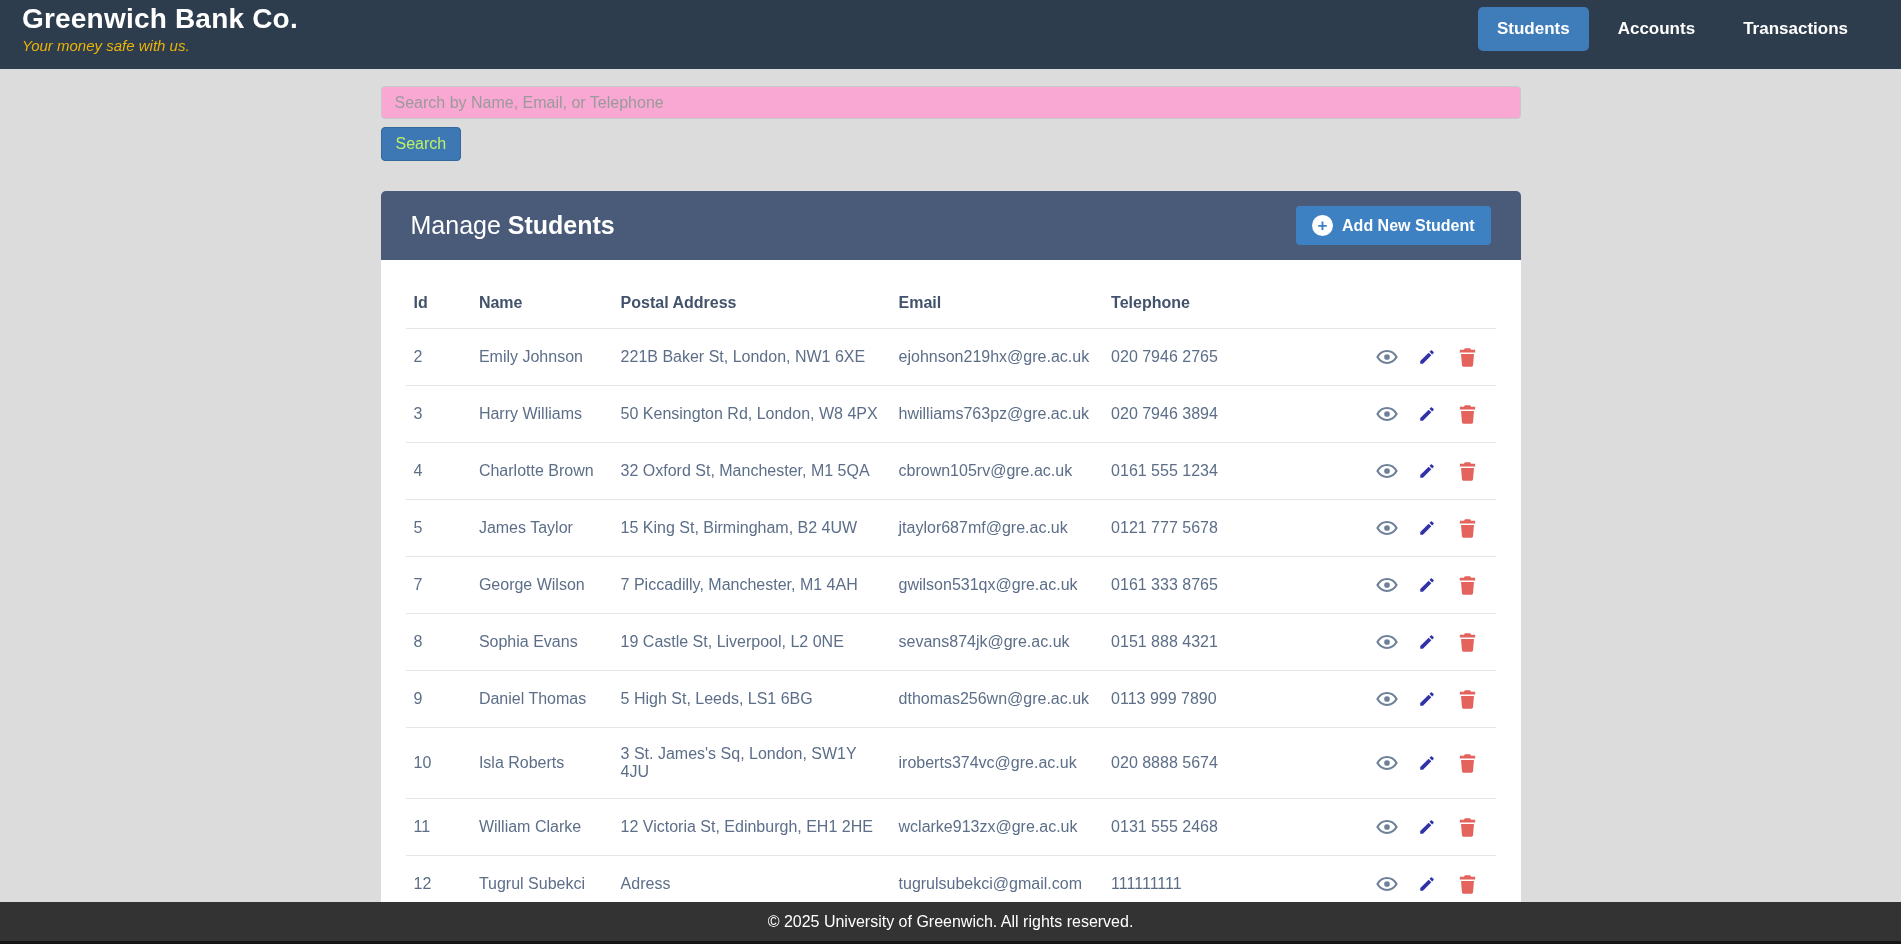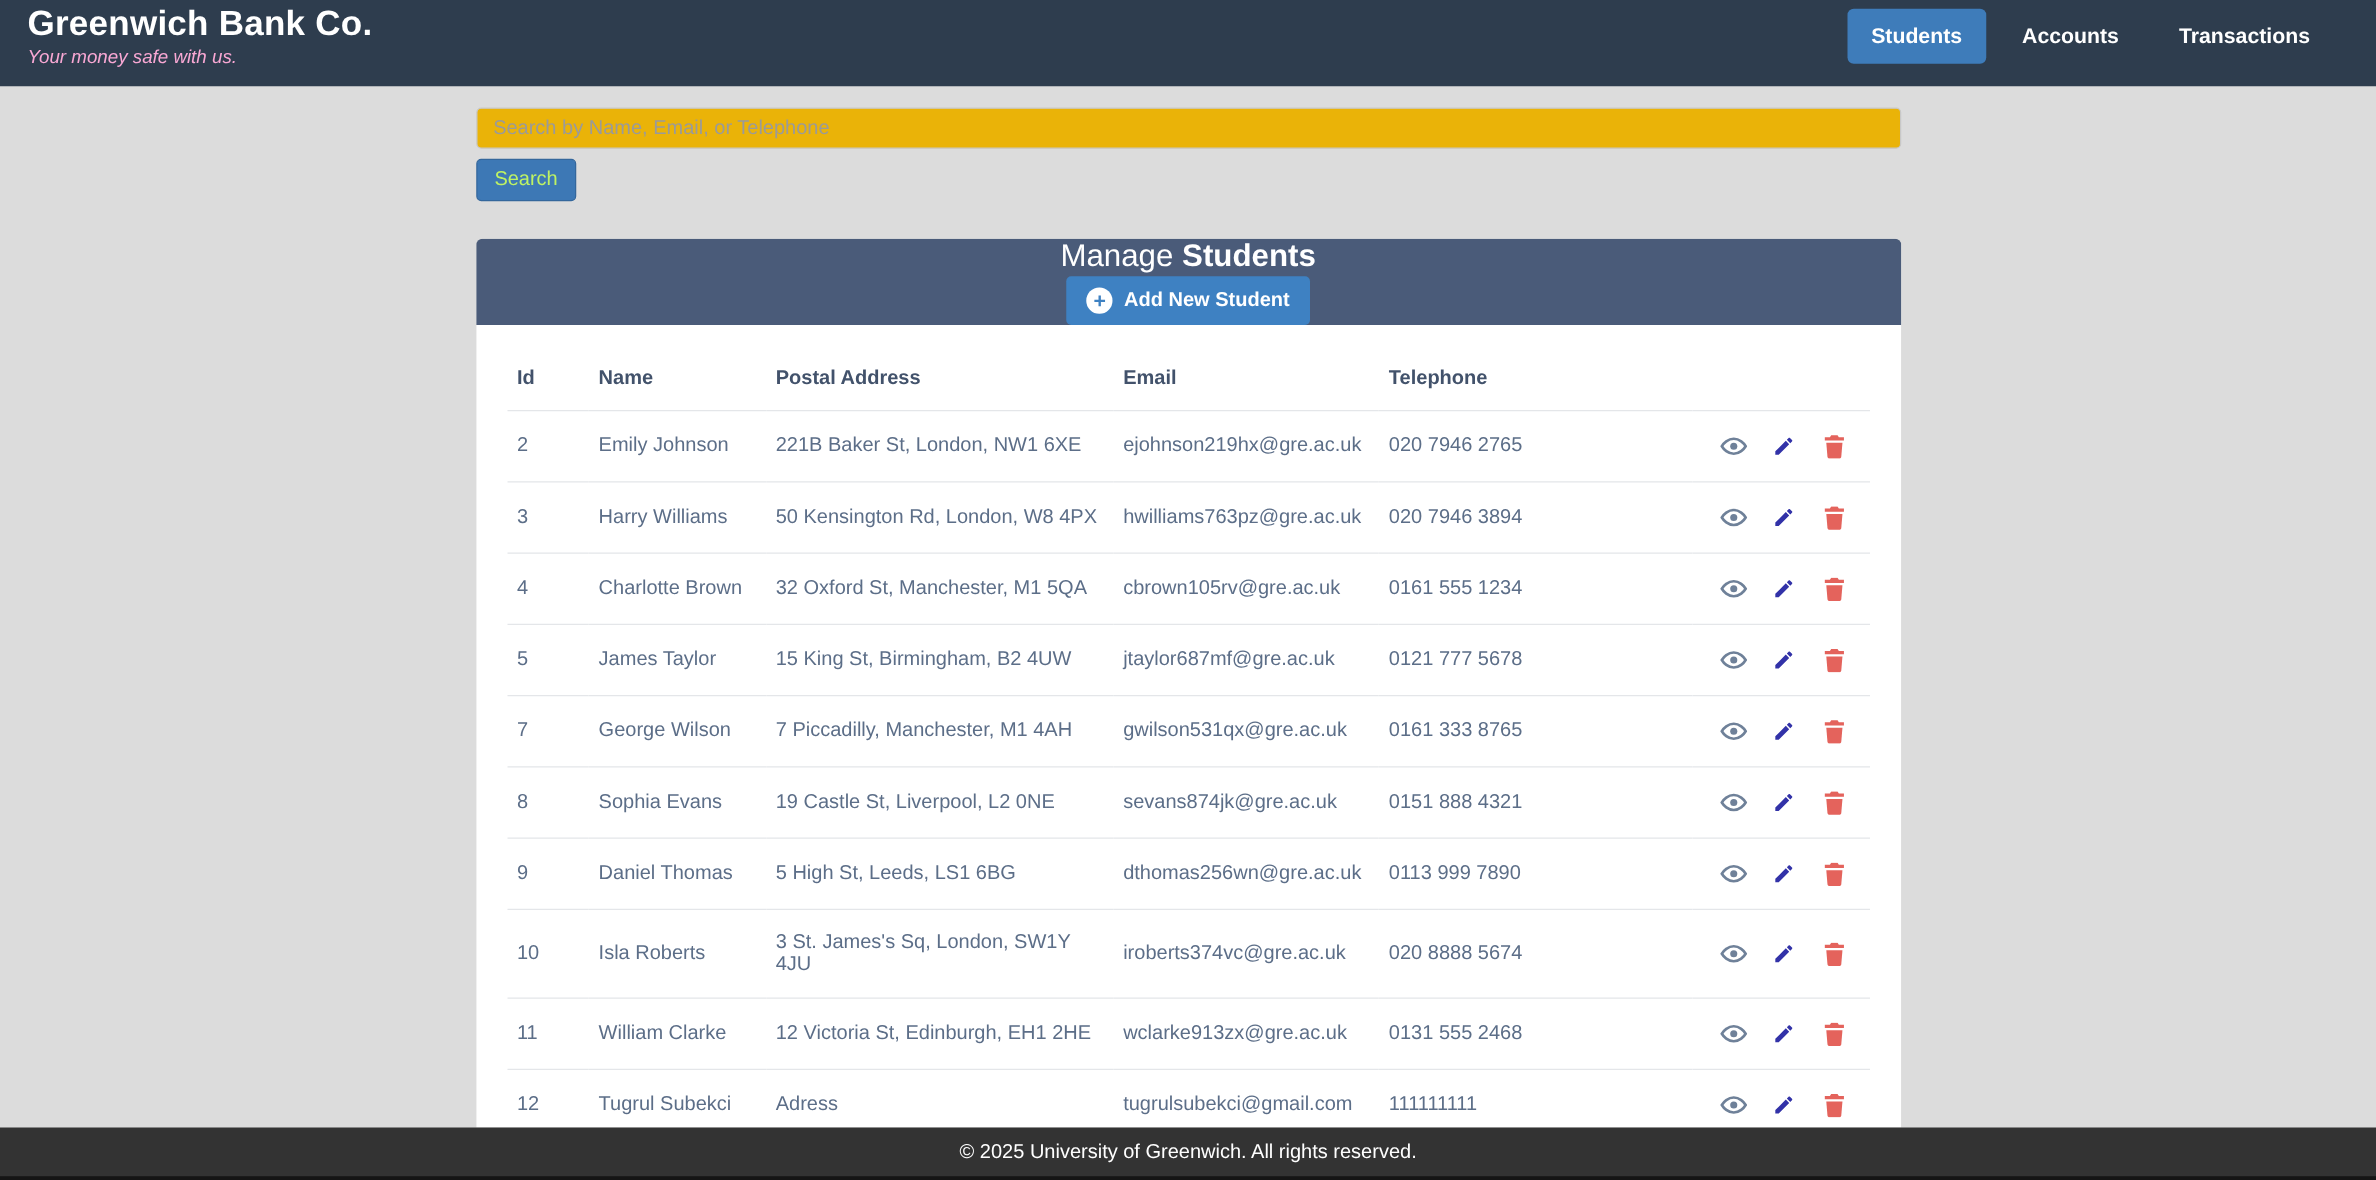--- a/index.html
+++ b/index.html
@@ -14,56 +14,55 @@
 
   
   .navbar {
     background:#2e3d4e;
     height:69px; flex:0 0 69px;
     display:flex; align-items:center; justify-content:space-between;
     padding:0 34px 12px 22px;
   }
   .brand { color:#fff; line-height:1.15; }
   .brand-title { font-size:28px; font-weight:bold; letter-spacing:0.2px; }
-  .brand-tagline { font-size:15px; font-style:italic; color:#f9a8d4; margin-top:2px; }
+  .brand-tagline { font-size:15px; font-style:italic; color:#eab308; margin-top:2px; }
   .nav { display:flex; align-items:center; gap:10px; }
   .nav-link {
     color:#fff; font-size:17px; font-weight:600;
     padding:12px 19px; border-radius:5px; text-decoration:none; cursor:pointer;
     white-space:nowrap;
   }
   .nav-link.active { background:#3e7cba; }
 
   
   .main { flex:1 1 auto; overflow:hidden; padding-top:17px; }
   .container { width:1140px; margin:0 auto; }
 
   .search-input {
     width:100%; height:33px;
     border:1px solid #c8c8c8; border-radius:4px;
     padding:0 13px; font-size:16px; color:#555;
     font-family:"Liberation Sans", sans-serif;
-    background:#eab308; outline:none;
+    background:#f9a8d4; outline:none;
   }
   .search-input::placeholder { color:#9a9a9a; }
   .search-btn {
     margin-top:8px;
     background:#3d78b5; color:#bef264;
     border:1px solid #34679c; border-radius:4px;
     padding:7px 14px; font-size:16px; cursor:pointer;
     font-family:"Liberation Sans", sans-serif;
   }
 
   
   .panel { margin-top:30px; border-radius:5px; overflow:hidden; }
   .panel-header {
     background:#4a5b79; height:69px;
     display:flex; align-items:center; justify-content:space-between;
     padding:0 30px;
-    flex-direction:column;
   }
   .panel-title { color:#fff; font-size:25px; font-weight:normal; }
   .panel-title b { font-weight:bold; }
   .add-btn {
     background:#3e81c2; color:#fff; border:none; border-radius:4px;
     padding:9px 16px; font-size:16px; font-weight:600; cursor:pointer;
     display:flex; align-items:center; gap:9px;
     font-family:"Liberation Sans", sans-serif;
   }
   .plus-circle {

